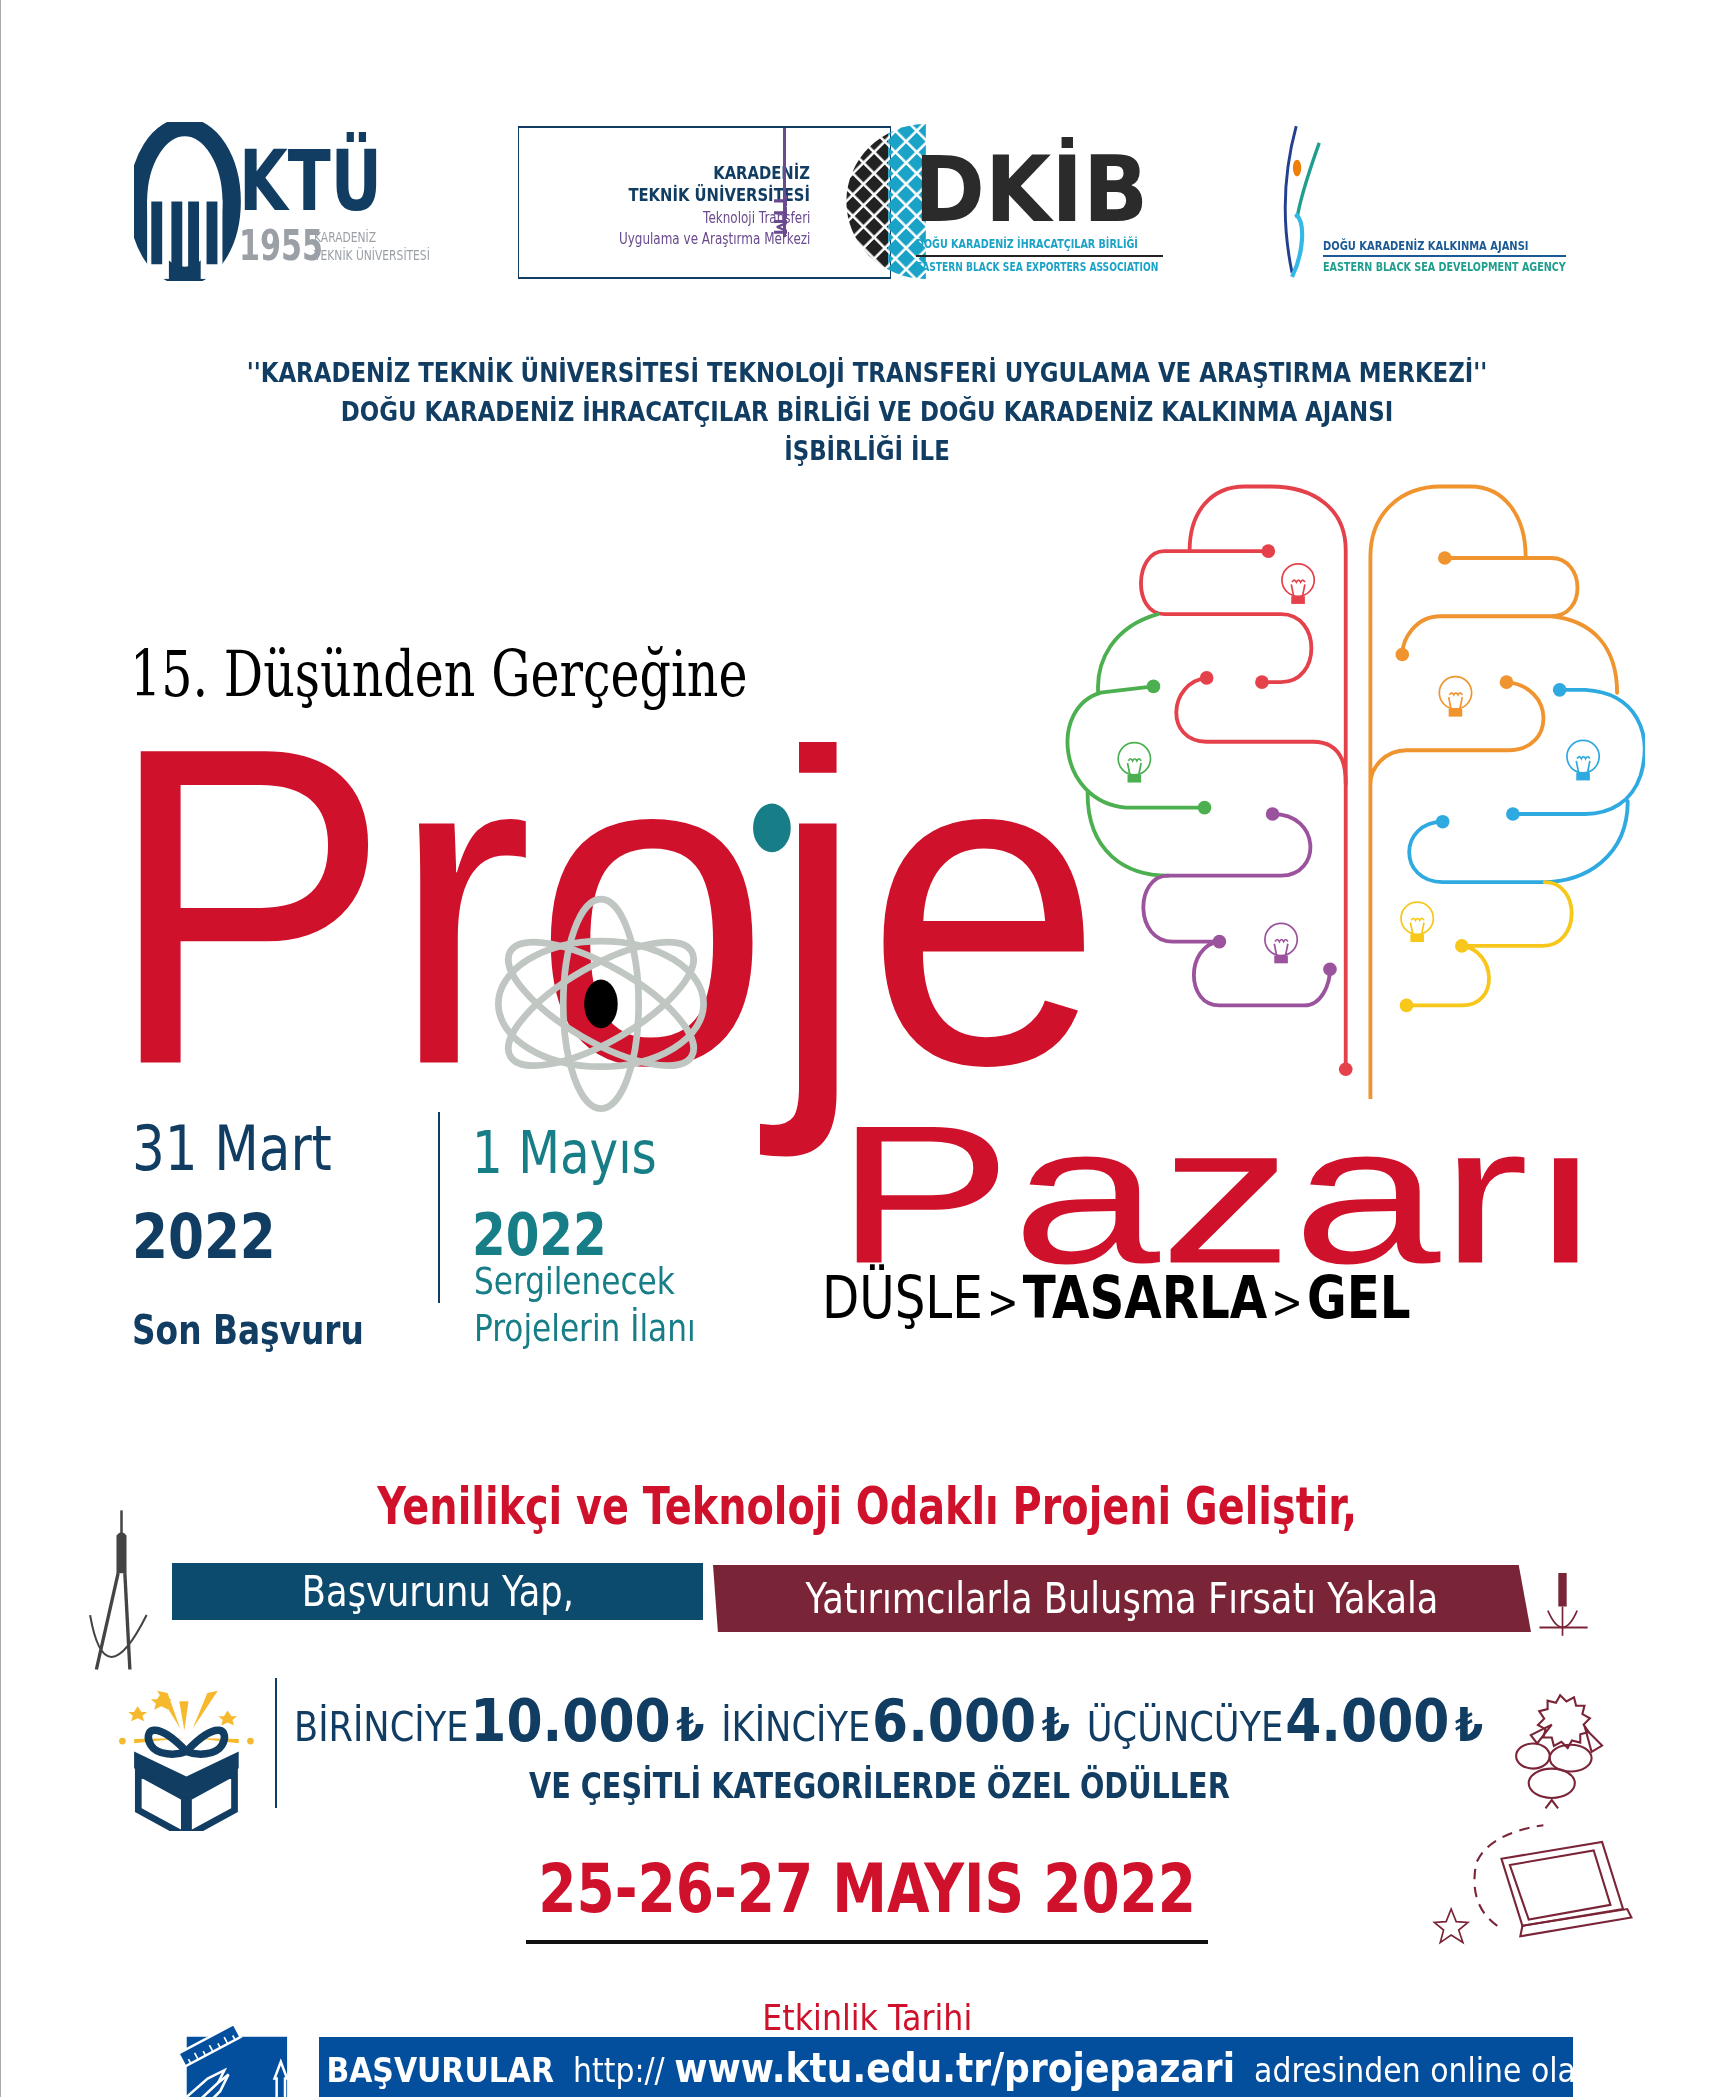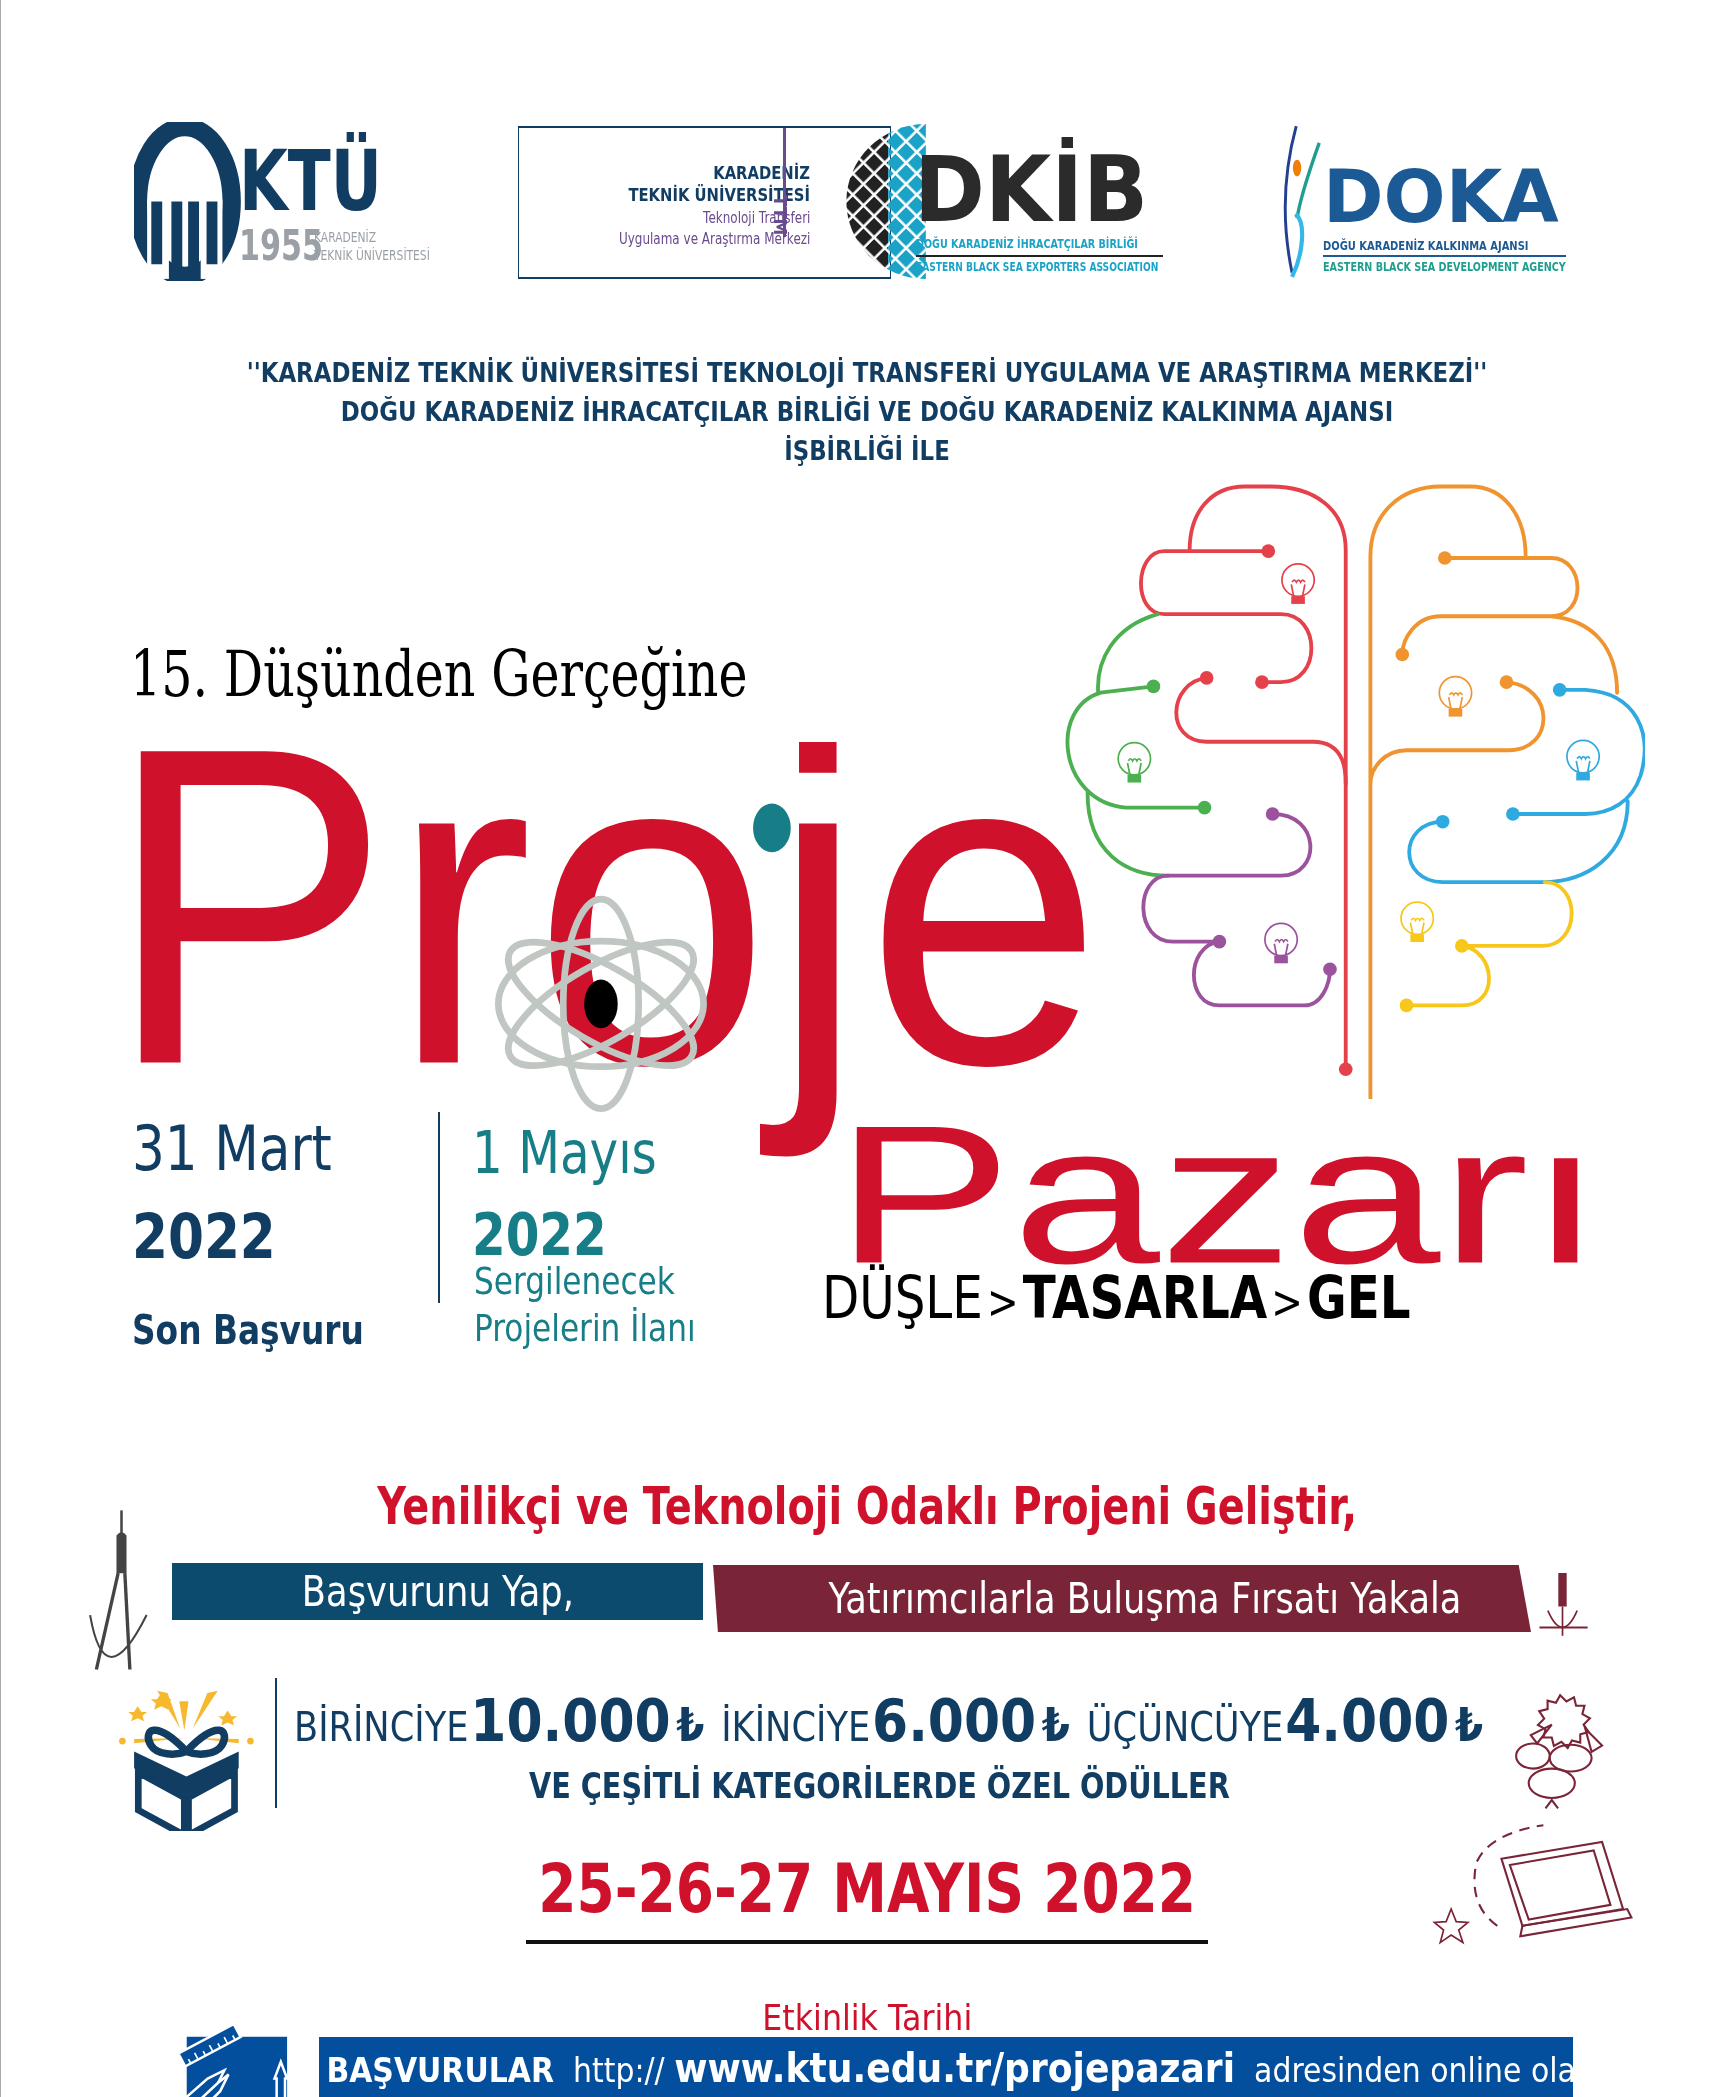--- a/index.html
+++ b/index.html
@@ -34,21 +34,21 @@
   .date1-label { left:132px; top:1307px; font-weight:bold; font-size:40px; color:#123d63; transform:scaleX(0.82); transform-origin:left; white-space:nowrap; }
   .divider-v { left:438px; top:1112px; width:2.1px; height:191px; background:#123d63; }
   .date2 { left:472px; top:1112px; font-size:59px; line-height:82px; color:#177e87; transform:scaleX(0.82); transform-origin:left; }
   .date2-label { left:474px; top:1258px; font-size:38px; line-height:47px; color:#177e87; transform:scaleX(0.82); transform-origin:left; white-space:nowrap; }
 
   .headline { left:0; width:1734px; top:1477px; text-align:center; font-weight:bold; font-size:51px; color:#d0112b; }
   .headline span { display:inline-block; transform:scaleX(0.78); }
 
   .band-teal { left:172px; top:1563px; width:531px; height:57px; background:#0c4a6e; color:#fff; font-size:43px; text-align:center; line-height:57px; }
   .band-teal span, .band-maroon span { display:inline-block; transform:scaleX(0.82); }
-  .band-maroon { left:713px; top:1565px; width:818px; height:67px; background:#7a2537; color:#fff; font-size:43px; line-height:67px; text-align:right; clip-path:polygon(0 0, 98.5% 0, 100% 100%, 0.6% 100%); }
+  .band-maroon { left:713px; top:1565px; width:818px; height:67px; background:#7a2537; color:#fff; font-size:43px; line-height:67px; text-align:center; clip-path:polygon(0 0, 98.5% 0, 100% 100%, 0.6% 100%); }
 
   .prize-row { left:294px; top:1686px; white-space:nowrap; transform:scaleX(0.88); transform-origin:left; color:#123d63; }
   .prize-row .lbl { font-size:40px; font-weight:normal; }
   .prize-row .amt { font-size:59px; font-weight:bold; }
   .prize-row .cur { font-size:46px; font-weight:bold; padding-left:4.2px; padding-right:17px; }
   .prize-vline { left:275px; top:1678px; width:2.1px; height:130px; background:#123d63; }
   .special { left:12px; width:1734px; top:1766px; text-align:center; font-weight:bold; font-size:35px; color:#123d63; }
   .special span { display:inline-block; transform:scaleX(0.82); }
 
   .event-date { left:0; width:1734px; top:1850px; text-align:center; font-size:67px; font-weight:bold; color:#d0112b; }
@@ -121,21 +121,20 @@
   <div class="abs" style="left:82px;top:138px;font-size:11.7px;font-weight:bold;color:#1aa3c7;white-space:nowrap;transform:scaleX(0.78);transform-origin:left;">EASTERN BLACK SEA EXPORTERS ASSOCIATION</div>
 </div>
 
 <div class="abs doka-logo">
   <svg class="abs" style="left:0;top:0" width="55" height="159" viewBox="0 0 130 380">
     <path d="M50 10 C 20 120, 15 240, 40 360" stroke="#233f8f" stroke-width="7" fill="none"></path>
     <ellipse cx="52" cy="110" rx="10" ry="20" fill="#f07f0a"></ellipse>
     <path d="M105 50 C 80 120, 60 180, 52 230" stroke="#1f9e8e" stroke-width="8" fill="none"></path>
     <path d="M48 220 C 75 240, 65 320, 40 370" stroke="#33b9e8" stroke-width="10" fill="none"></path>
   </svg>
-  <div class="abs" style="left:48px;top:38px;font-weight:bold;font-size:73px;line-height:73px;color:#1c5a95;">DOKA</div>
   <div class="abs" style="left:48px;top:117px;font-size:11.7px;font-weight:bold;color:#1c5a95;white-space:nowrap;transform:scaleX(0.85);transform-origin:left;">DOĞU KARADENİZ KALKINMA AJANSI</div>
   <div class="abs" style="left:48px;top:133px;width:243px;height:1.7px;background:#1c5a95;"></div>
   <div class="abs" style="left:48px;top:138px;font-size:11.7px;font-weight:bold;color:#1f9e8e;white-space:nowrap;transform:scaleX(0.82);transform-origin:left;">EASTERN BLACK SEA DEVELOPMENT AGENCY</div>
 </div>
 
 <div class="abs intro">
   <div>''KARADENİZ TEKNİK ÜNİVERSİTESİ TEKNOLOJİ TRANSFERİ UYGULAMA VE ARAŞTIRMA MERKEZİ''</div>
   <div>DOĞU KARADENİZ İHRACATÇILAR BİRLİĞİ VE DOĞU KARADENİZ KALKINMA AJANSI</div>
   <div>İŞBİRLİĞİ İLE</div>
 </div>

